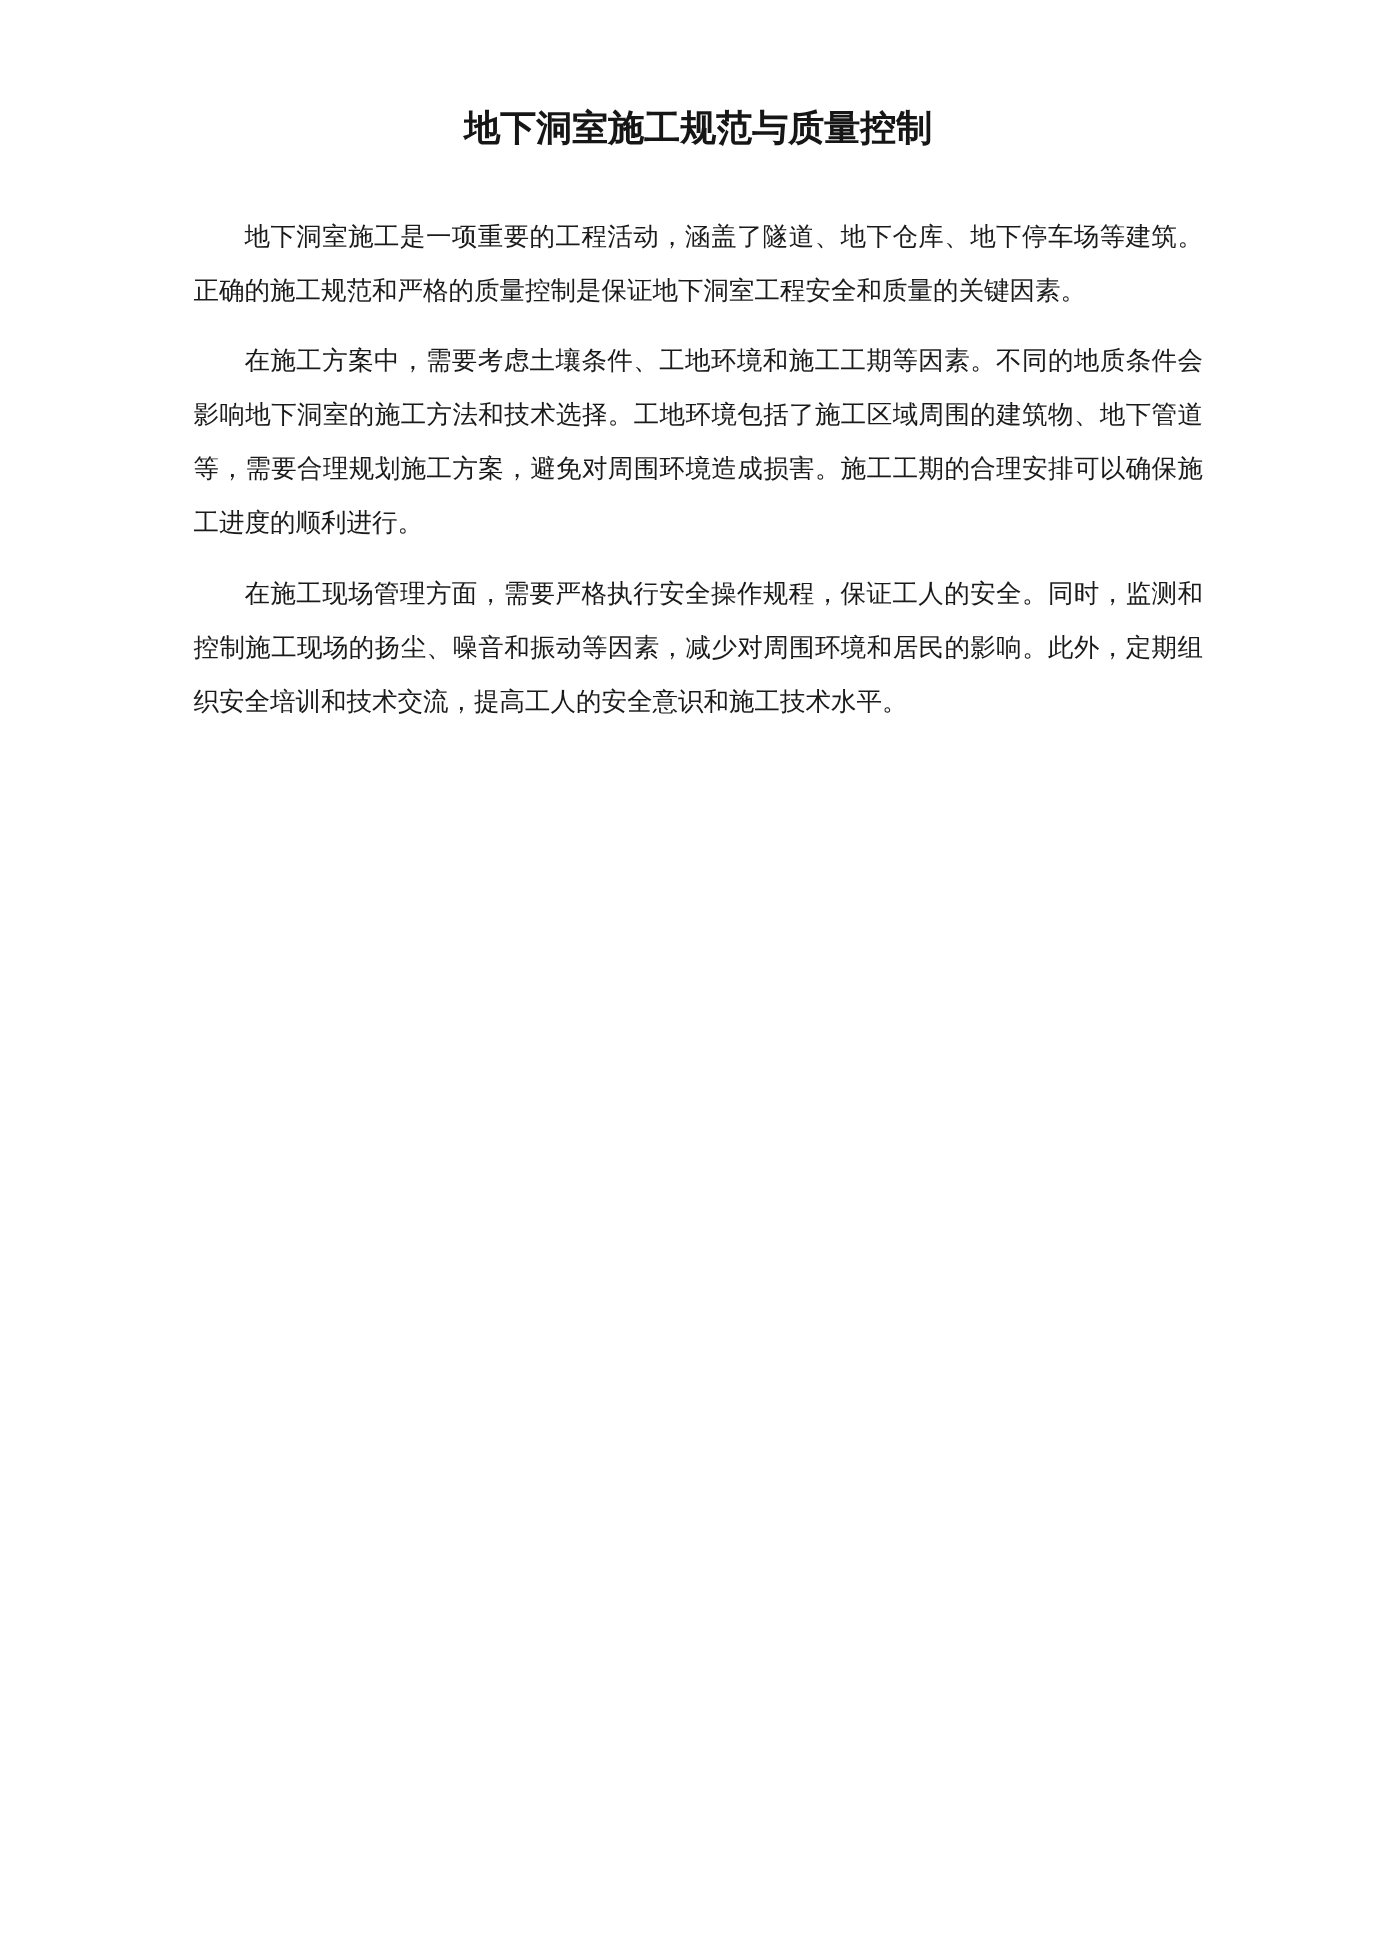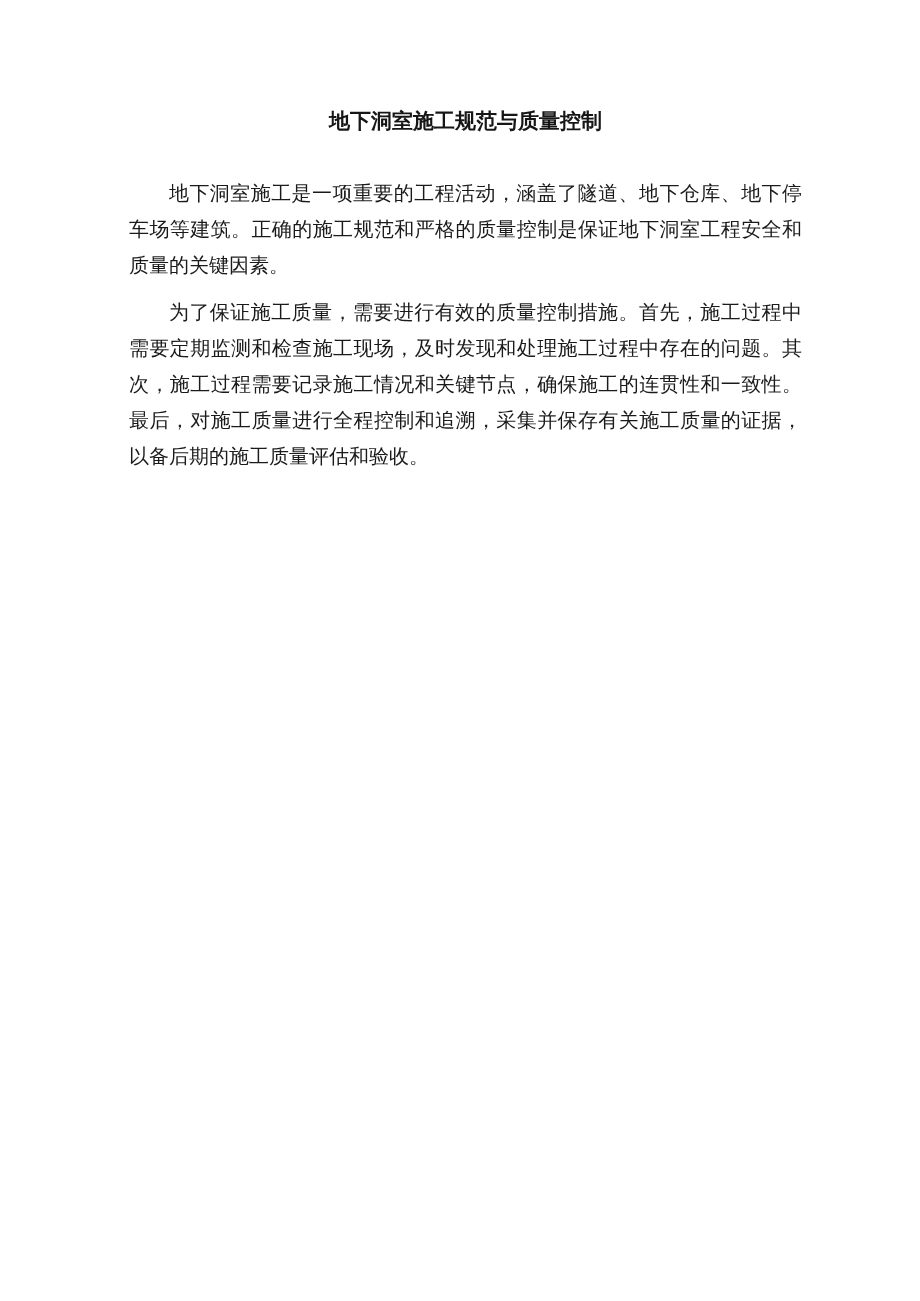--- a/index.html
+++ b/index.html
@@ -16,48 +16,49 @@
   }
   .doc {
     position: absolute;
     left: 129px;
     top: 0;
     width: 673px;
     color: #1a1a1a;
   }
   .doc-title {
     margin: 0;
-    padding-top: 99px;
+    padding-top: 64px;
     font-family: "Liberation Sans", "DejaVu Sans", sans-serif;
     font-weight: 700;
-    font-size: 21px;
+    font-size: 24px;
     line-height: 44px;
     text-align: center;
     letter-spacing: 0;
     color: #161616;
   }
   .doc-body {
     margin-top: 32px;
   }
   .doc-body p {
     margin: 0 0 11px 0;
     font-family: "Liberation Serif", "DejaVu Serif", serif;
-    font-size: 20px;
+    font-size: 17px;
     line-height: 36px;
     text-align: justify;
     text-justify: inter-ideograph;
     text-indent: 2em;
     color: #1a1a1a;
     word-break: normal;
   }
 </style>
 </head>
 <body>
 
 <div class="page">
   <div class="doc">
     <h1 class="doc-title">地下洞室施工规范与质量控制</h1>
     <div class="doc-body">
       <p>地下洞室施工是一项重要的工程活动，涵盖了隧道、地下仓库、地下停车场等建筑。正确的施工规范和严格的质量控制是保证地下洞室工程安全和质量的关键因素。</p>
-      <p>为了保证施工质量，需要进行有效的质量控制措施。首先，施工过程中需要定期监测和检查施工现场，及时发现和处理施工过程中存在的问题。其次，施工过程需要记录施工情况和关键节点，确保施工的连贯性和一致性。最后，对施工质量进行全程控制和追溯，采集并保存有关施工质量的证据，以备后期的施工质量评估和验收。</p>
+      <p>在施工方案中，需要考虑土壤条件、工地环境和施工工期等因素。不同的地质条件会影响地下洞室的施工方法和技术选择。工地环境包括了施工区域周围的建筑物、地下管道等，需要合理规划施工方案，避免对周围环境造成损害。施工工期的合理安排可以确保施工进度的顺利进行。</p>
+      <p>在施工现场管理方面，需要严格执行安全操作规程，保证工人的安全。同时，监测和控制施工现场的扬尘、噪音和振动等因素，减少对周围环境和居民的影响。此外，定期组织安全培训和技术交流，提高工人的安全意识和施工技术水平。</p>
     </div>
   </div>
 </div>
 
 </body></html>

